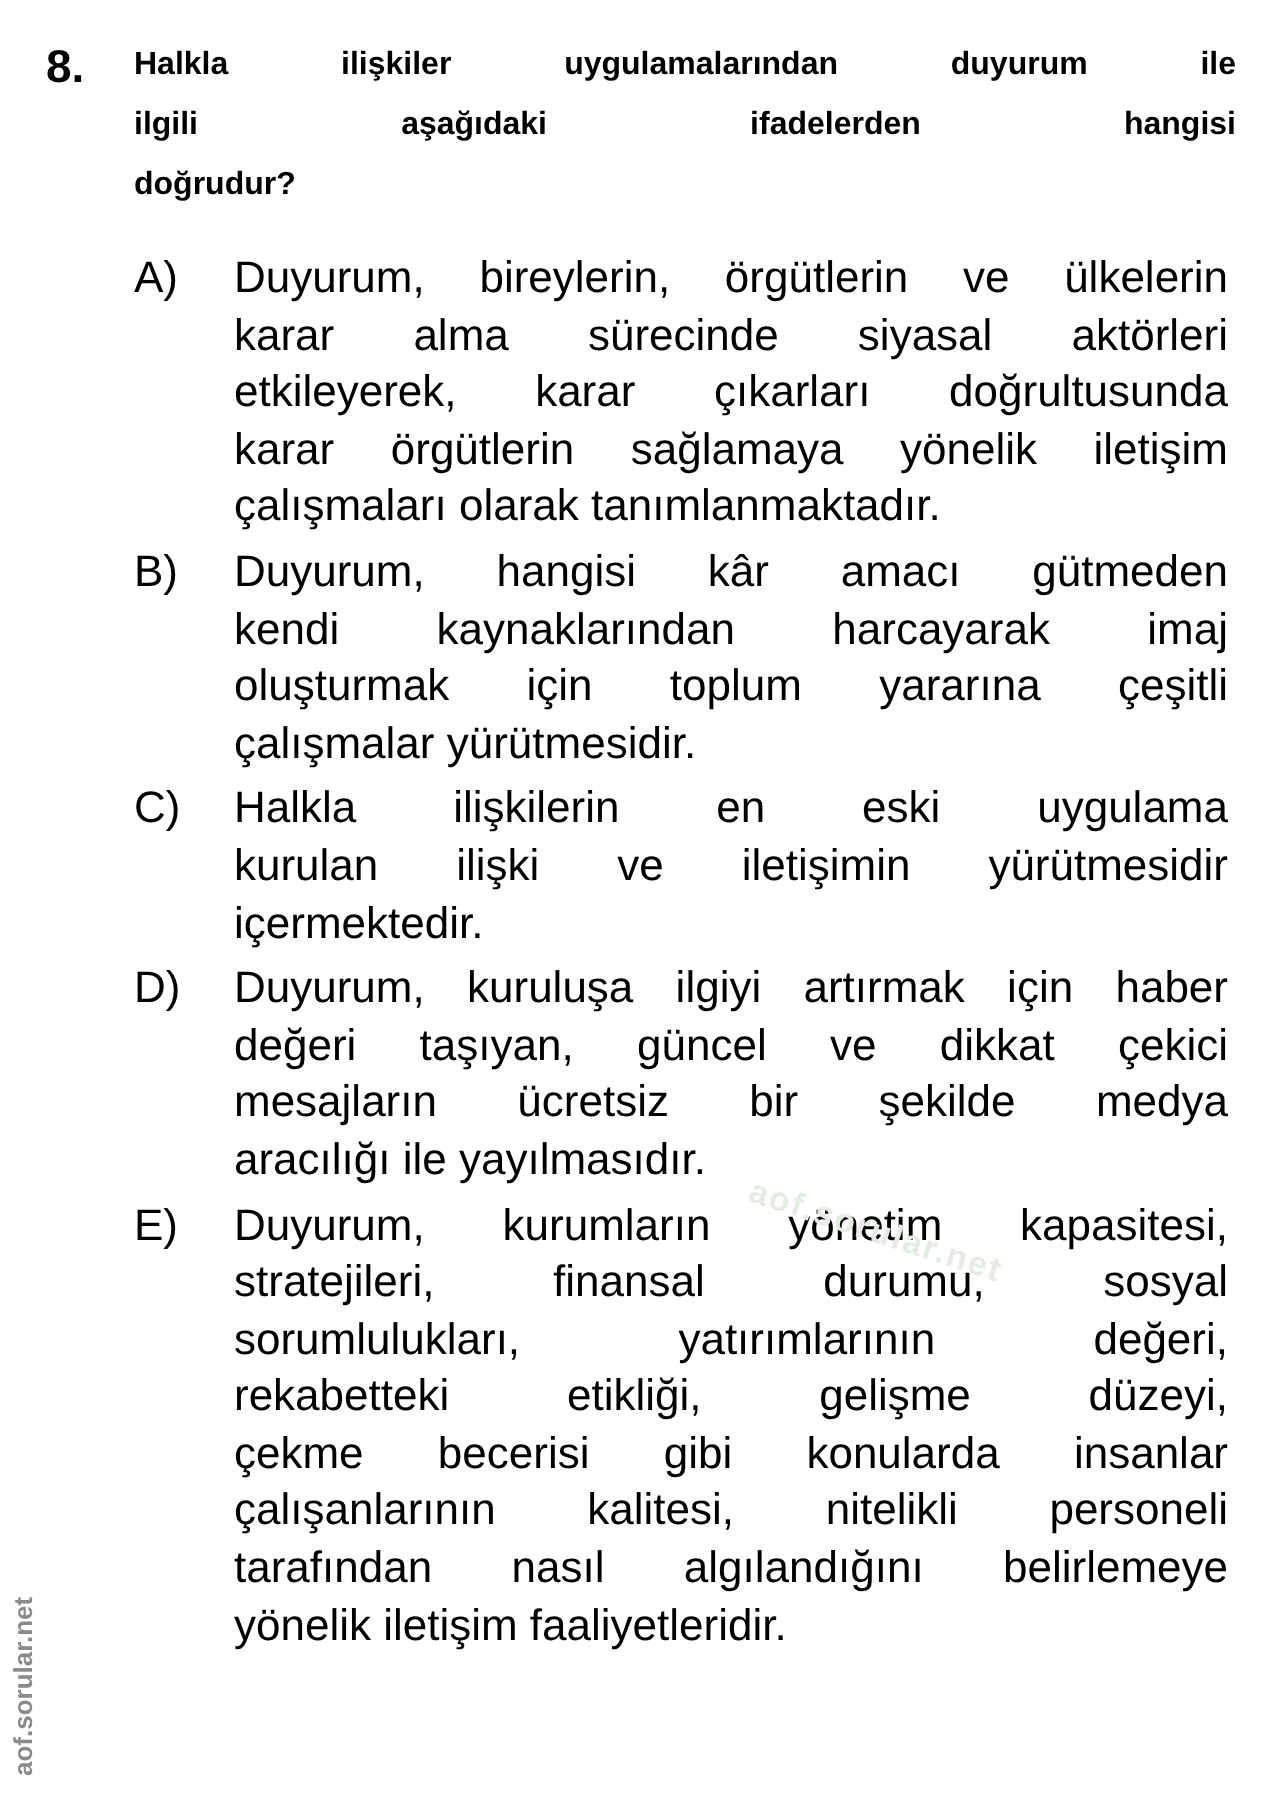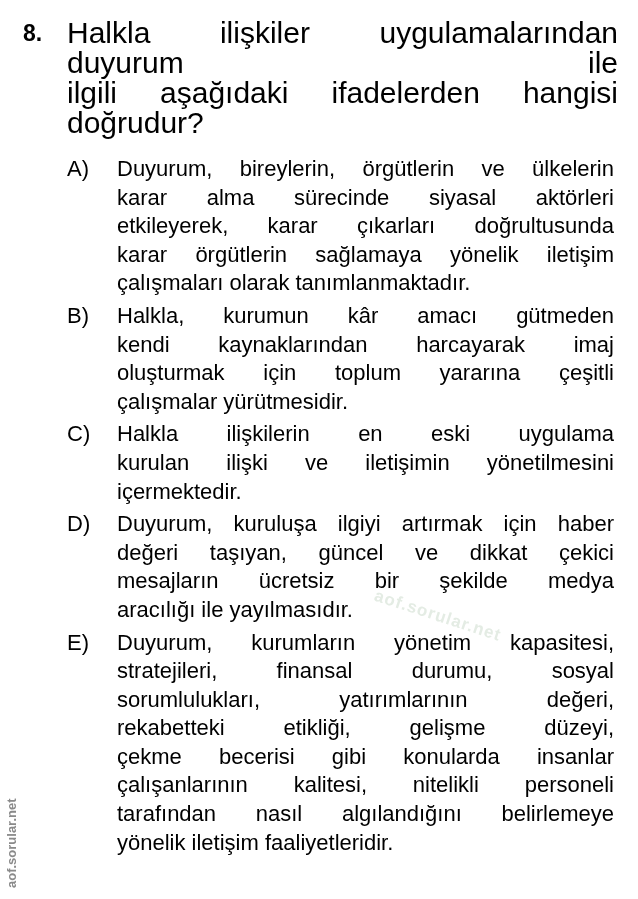--- a/index.html
+++ b/index.html
@@ -27,22 +27,22 @@
     }
     .q-number {
       width: 44px;
       font-weight: bold;
       font-size: 23px;
       line-height: 30px;
       padding-left: 3px;
     }
     .q-stem {
       width: 551px;
-      font-weight: normal;
-      font-size: 30px;
+      font-weight: bold;
+      font-size: 16px;
       line-height: 30px;
     }
     .line {
       display: block;
       white-space: nowrap;
     }
     .just {
       text-align: justify;
       text-align-last: justify;
       white-space: normal;
@@ -114,32 +114,32 @@
         <span class="line just">karar alma sürecinde siyasal aktörleri</span>
         <span class="line just">etkileyerek, karar çıkarları doğrultusunda</span>
         <span class="line just">karar örgütlerin sağlamaya yönelik iletişim</span>
         <span class="line">çalışmaları olarak tanımlanmaktadır.</span>
       </div>
     </div>
 
     <div class="option">
       <div class="opt-letter">B)</div>
       <div class="opt-text">
-        <span class="line just">Halkla, kurumun kâr amacı gütmeden</span>
+        <span class="line just">Duyurum, hangisi kâr amacı gütmeden</span>
         <span class="line just">kendi kaynaklarından harcayarak imaj</span>
         <span class="line just">oluşturmak için toplum yararına çeşitli</span>
         <span class="line">çalışmalar yürütmesidir.</span>
       </div>
     </div>
 
     <div class="option">
       <div class="opt-letter">C)</div>
       <div class="opt-text">
         <span class="line just">Halkla ilişkilerin en eski uygulama</span>
-        <span class="line just">kurulan ilişki ve iletişimin yönetilmesini</span>
+        <span class="line just">kurulan ilişki ve iletişimin yürütmesidir</span>
         <span class="line">içermektedir.</span>
       </div>
     </div>
 
     <div class="option">
       <div class="opt-letter">D)</div>
       <div class="opt-text">
         <span class="line just">Duyurum, kuruluşa ilgiyi artırmak için haber</span>
         <span class="line just">değeri taşıyan, güncel ve dikkat çekici</span>
         <span class="line just">mesajların ücretsiz bir şekilde medya</span>

